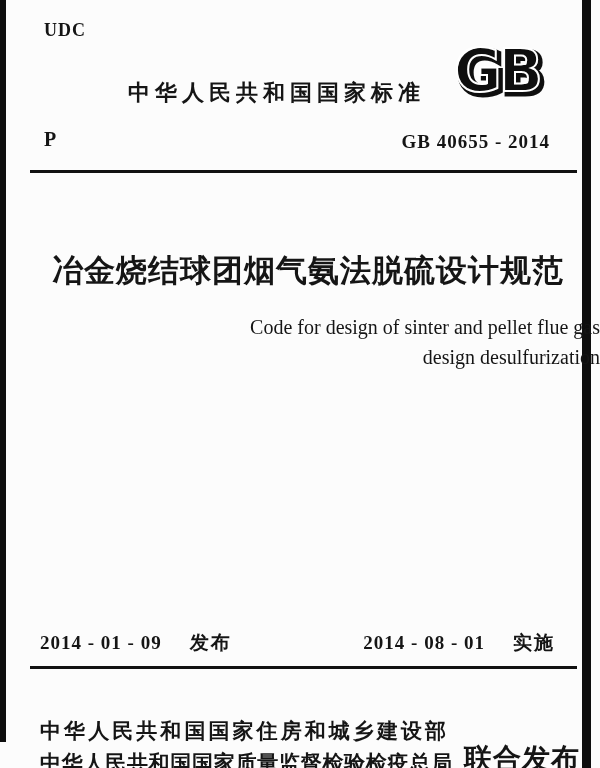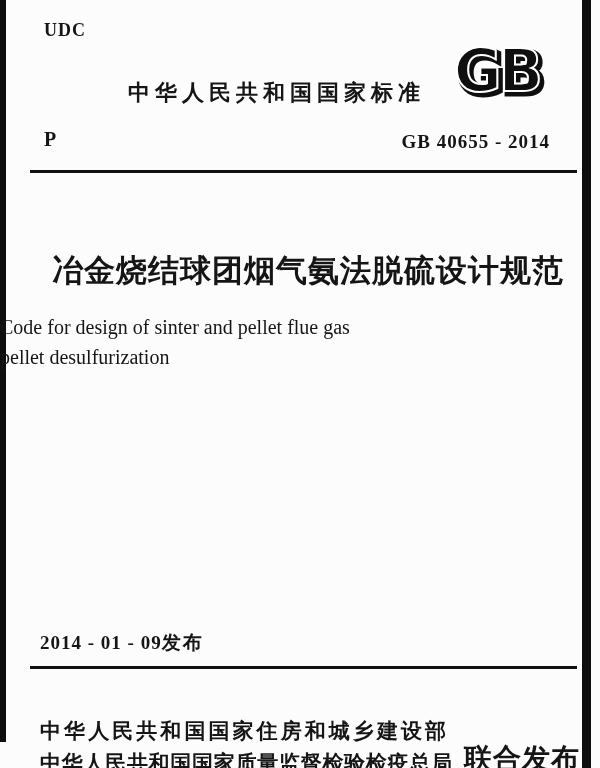--- a/index.html
+++ b/index.html
@@ -16,25 +16,25 @@
   #udc{left:44px;top:20px;font-size:18px;font-weight:bold;letter-spacing:1px;}
   #header-title{left:128px;top:78px;font-size:22px;font-weight:bold;letter-spacing:5px;white-space:nowrap;}
   #gb-logo{left:448px;top:42px;}
   #p-label{left:44px;top:128px;font-size:20px;font-weight:bold;}
   #std-number{left:370px;top:131px;width:180px;text-align:right;font-size:19px;font-weight:bold;letter-spacing:1px;white-space:nowrap;}
   .rule{background:#111;height:3px;left:30px;width:547px;}
   #rule-top{top:170px;}
   #rule-bottom{top:666px;}
   #watermark{left:12px;top:184px;font-size:23px;color:#e2571c;letter-spacing:0.5px;white-space:nowrap;}
   #title-cn{left:0;top:250px;width:600px;text-align:center;font-size:31px;font-weight:bold;letter-spacing:1px;white-space:nowrap;padding-left:8px;}
-  #title-en{left:0;top:312px;width:600px;text-align:left;font-size:20px;line-height:30px;}
+  #title-en{left:0;top:312px;width:600px;text-align:right;font-size:20px;line-height:30px;}
   #issue-block{left:40px;top:630px;white-space:nowrap;}
   #implement-block{right:45px;top:630px;white-space:nowrap;}
   .date-num{font-family:"Liberation Serif", serif;font-size:19px;font-weight:bold;letter-spacing:1px;}
-  .date-label{font-family:"Liberation Sans", sans-serif;font-size:19px;font-weight:bold;margin-left:0;letter-spacing:2px;}
+  .date-label{font-family:"Liberation Sans", sans-serif;font-size:19px;font-weight:bold;margin-left:28px;letter-spacing:2px;}
   .publisher{
     left:40px;font-size:21px;font-weight:bold;line-height:26px;
     text-align:justify;text-align-last:justify;white-space:nowrap;
   }
   #publisher-1{top:718px;width:406px;}
   #publisher-2{top:750px;width:412px;}
   #joint-release{left:464px;top:740px;font-size:28px;font-weight:bold;letter-spacing:1px;white-space:nowrap;}
 </style>
 </head>
 <body>
@@ -57,27 +57,30 @@
 
   <div id="std-number" class="abs serif">GB 40655 - 2014</div>
 
   <div id="rule-top" class="abs rule"></div>
 
 
   <div id="title-cn" class="abs serif">冶金烧结球团烟气氨法脱硫设计规范</div>
 
   <div id="title-en" class="abs serif">
     <div>Code for design of sinter and pellet flue gas</div>
-    <div>pellet desulfurization</div>
+    <div>design desulfurization</div>
   </div>
 
   <div id="issue-block" class="abs">
     <span class="date-num">2014 - 01 - 09</span><span class="date-label">发布</span>
   </div>
 
+  <div id="implement-block" class="abs">
+    <span class="date-num">2014 - 08 - 01</span><span class="date-label">实施</span>
+  </div>
 
   <div id="rule-bottom" class="abs rule"></div>
 
   <div id="publisher-1" class="abs sans publisher">中华人民共和国国家住房和城乡建设部</div>
   <div id="publisher-2" class="abs sans publisher">中华人民共和国国家质量监督检验检疫总局</div>
 
   <div id="joint-release" class="abs sans">联合发布</div>
 
 </div>
 

